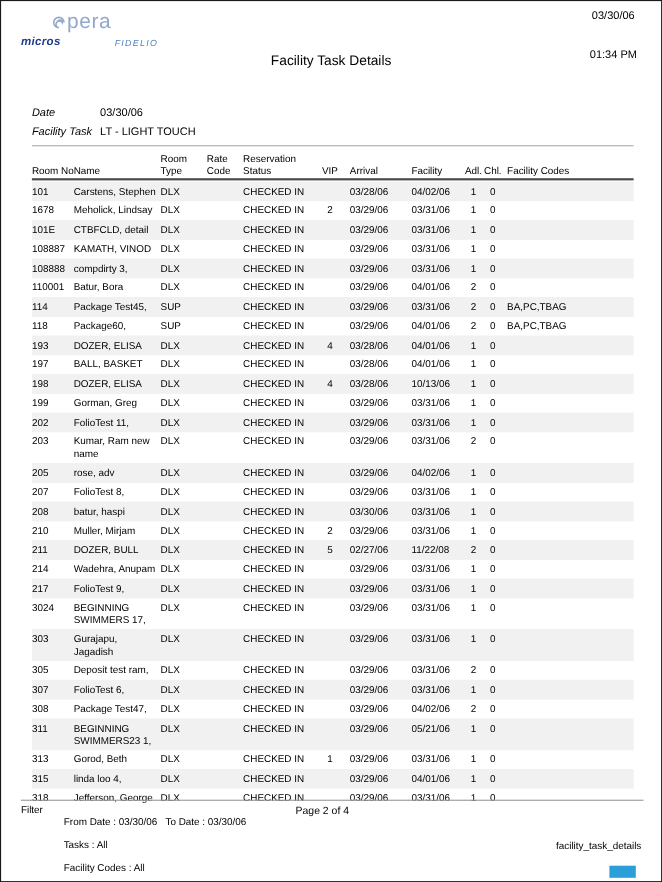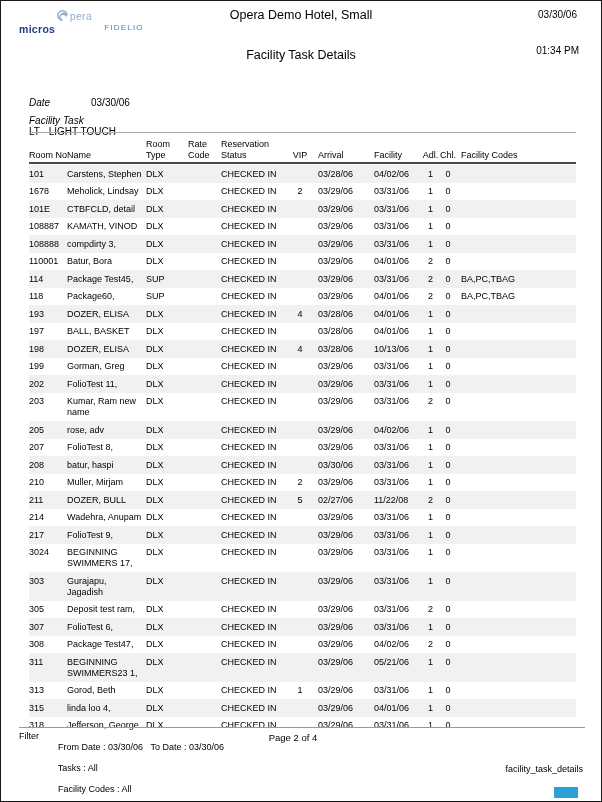--- a/index.html
+++ b/index.html
@@ -7,30 +7,30 @@
     position:relative; width:602px; height:802px; box-sizing:border-box;
     border:1px solid #1a1a1a; background:#fff; overflow:hidden;
     font-family:"Liberation Sans", sans-serif; color:#000;
   }
   
   .hotel-name { position:absolute; top:7px; left:0; width:100%; text-align:center; font-size:12.5px; }
   .report-title { position:absolute; top:47px; left:0; width:100%; text-align:center; font-size:12.5px; }
   .hdr-date { position:absolute; top:8px; right:24px; font-size:10px; }
   .hdr-time { position:absolute; top:44px; right:22px; font-size:10px; }
   .logo { position:absolute; top:8px; left:18px; width:110px; }
-  .logo-opera { display:flex; align-items:flex-end; justify-content:center; gap:1px; font-size:10px; color:#93a9cc; letter-spacing:0.5px; }
-  .logo-row2 { display:flex; align-items:flex-start; margin-top:1px; }
+  .logo-opera { display:flex; align-items:center; justify-content:center; gap:1px; font-size:19px; color:#93a9cc; letter-spacing:0.5px; }
+  .logo-row2 { display:flex; align-items:flex-end; margin-top:1px;font-style:italic; }
   .logo-micros { font-size:10.5px; font-weight:bold; color:#1f3c8c; letter-spacing:0.3px; }
   .logo-sep { width:1px; height:9px; background:#9fb4d6; margin:0 3px; }
   .logo-fidelio { font-size:8px; color:#4d82c4; letter-spacing:1.2px;padding-left:43px; }
   
   .info-row { position:absolute; left:28px; display:flex; font-size:10px; }
   .info-label { width:62px;font-style:italic; }
   .info-date { top:96px; }
-  .info-task { top:114px;flex-direction:column; }
+  .info-task { top:114px; }
   .bold { font-weight:normal; }
   
   .rule { position:absolute; left:28px; width:547px; }
   .rule-top { top:131px; height:1px; background:#aaaaaa; }
   .rule-head { top:161px; height:2px; background:#4a4a4a; }
   .rule-foot { left:18px; width:566px; top:726px; height:1px; background:#999999; }
   
   .grid { display:grid; grid-template-columns:38px 79px 42px 33px 65px 28px 56px 52px 17px 18px 119px; }
   .thead { position:absolute; left:28px; top:132px; width:547px; font-size:9px; line-height:10.5px; }
   .thead .hc { display:flex; align-items:flex-end; white-space:pre-line; height:27px; padding-bottom:15px; }
@@ -62,21 +62,20 @@
       </svg>
         <span>pera</span>
     </div>
     <div class="logo-row2">
       <span class="logo-micros">micros</span>
       <span class="logo-sep"></span>
       <span class="logo-fidelio">FIDELIO</span>
     </div>
   </div>
 
-  <div class="hotel-name">Opera Demo Hotel, Small</div>
   <div class="hdr-date">03/30/06</div>
   <div class="report-title">Facility Task Details</div>
   <div class="hdr-time">01:34 PM</div>
 
   <div class="info-row info-date">
     <span class="info-label">Date</span>
     <span>03/30/06</span>
   </div>
   <div class="info-row info-task">
     <span class="info-label">Facility Task</span>

